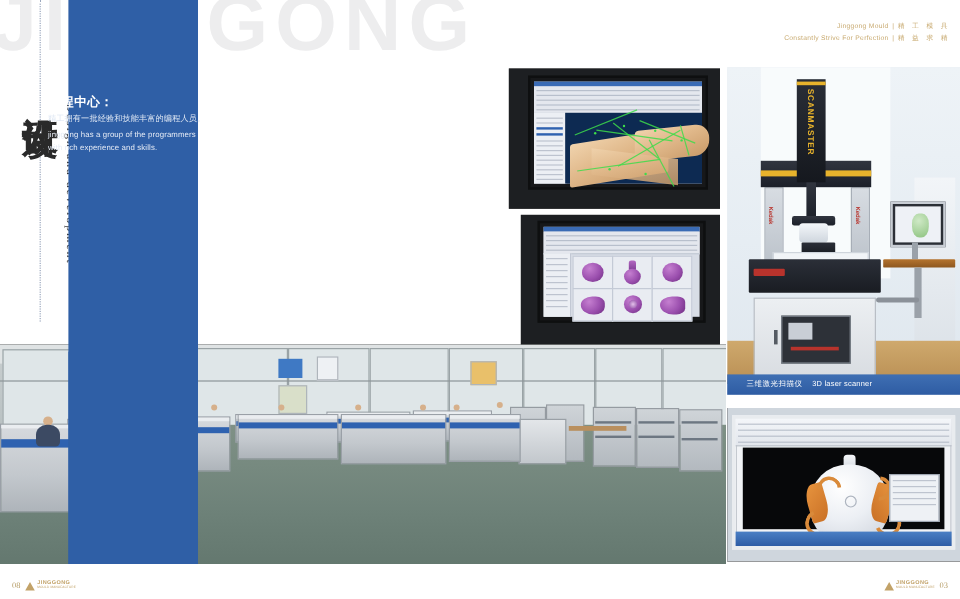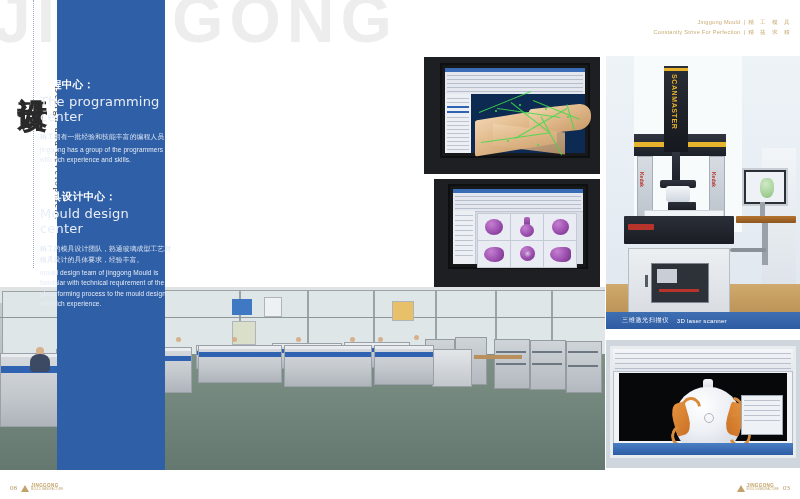--- a/index.html
+++ b/index.html
@@ -505,31 +505,24 @@
   </div>
 
   <div class="blue-panel">
     <div class="lower-fade"></div>
   </div>
 
   <div class="panel-body">
 
     <div class="blk blk-1">
       <h3>编程中心：</h3>
-      <h2>The programming center</h2>
       <p class="cn">精工拥有一批经验和技能丰富的编程人员。</p>
       <p class="en">jinggong has a group of the programmers with rich experience and skills.</p>
     </div>
 
-    <div class="blk blk-2">
-      <h3>模具设计中心：</h3>
-      <h2>Mould design center</h2>
-      <p class="cn">精工的模具设计团队，熟通玻璃成型工艺对模具设计的具体要求，经验丰富。</p>
-      <p class="en">mould design team of jinggong Mould is familaiar with technical requirement of the glass forming process to the mould design, with rich experience.</p>
-    </div>
   </div>
 
   <div class="bottom-strip"></div>
 
   <div class="footer-left">
     <span class="pg-num">08</span>
     <span class="logo-mini">
       <span class="logo-tri"></span>
       <span class="logo-txt">
         <span class="l1">JINGGONG</span>

